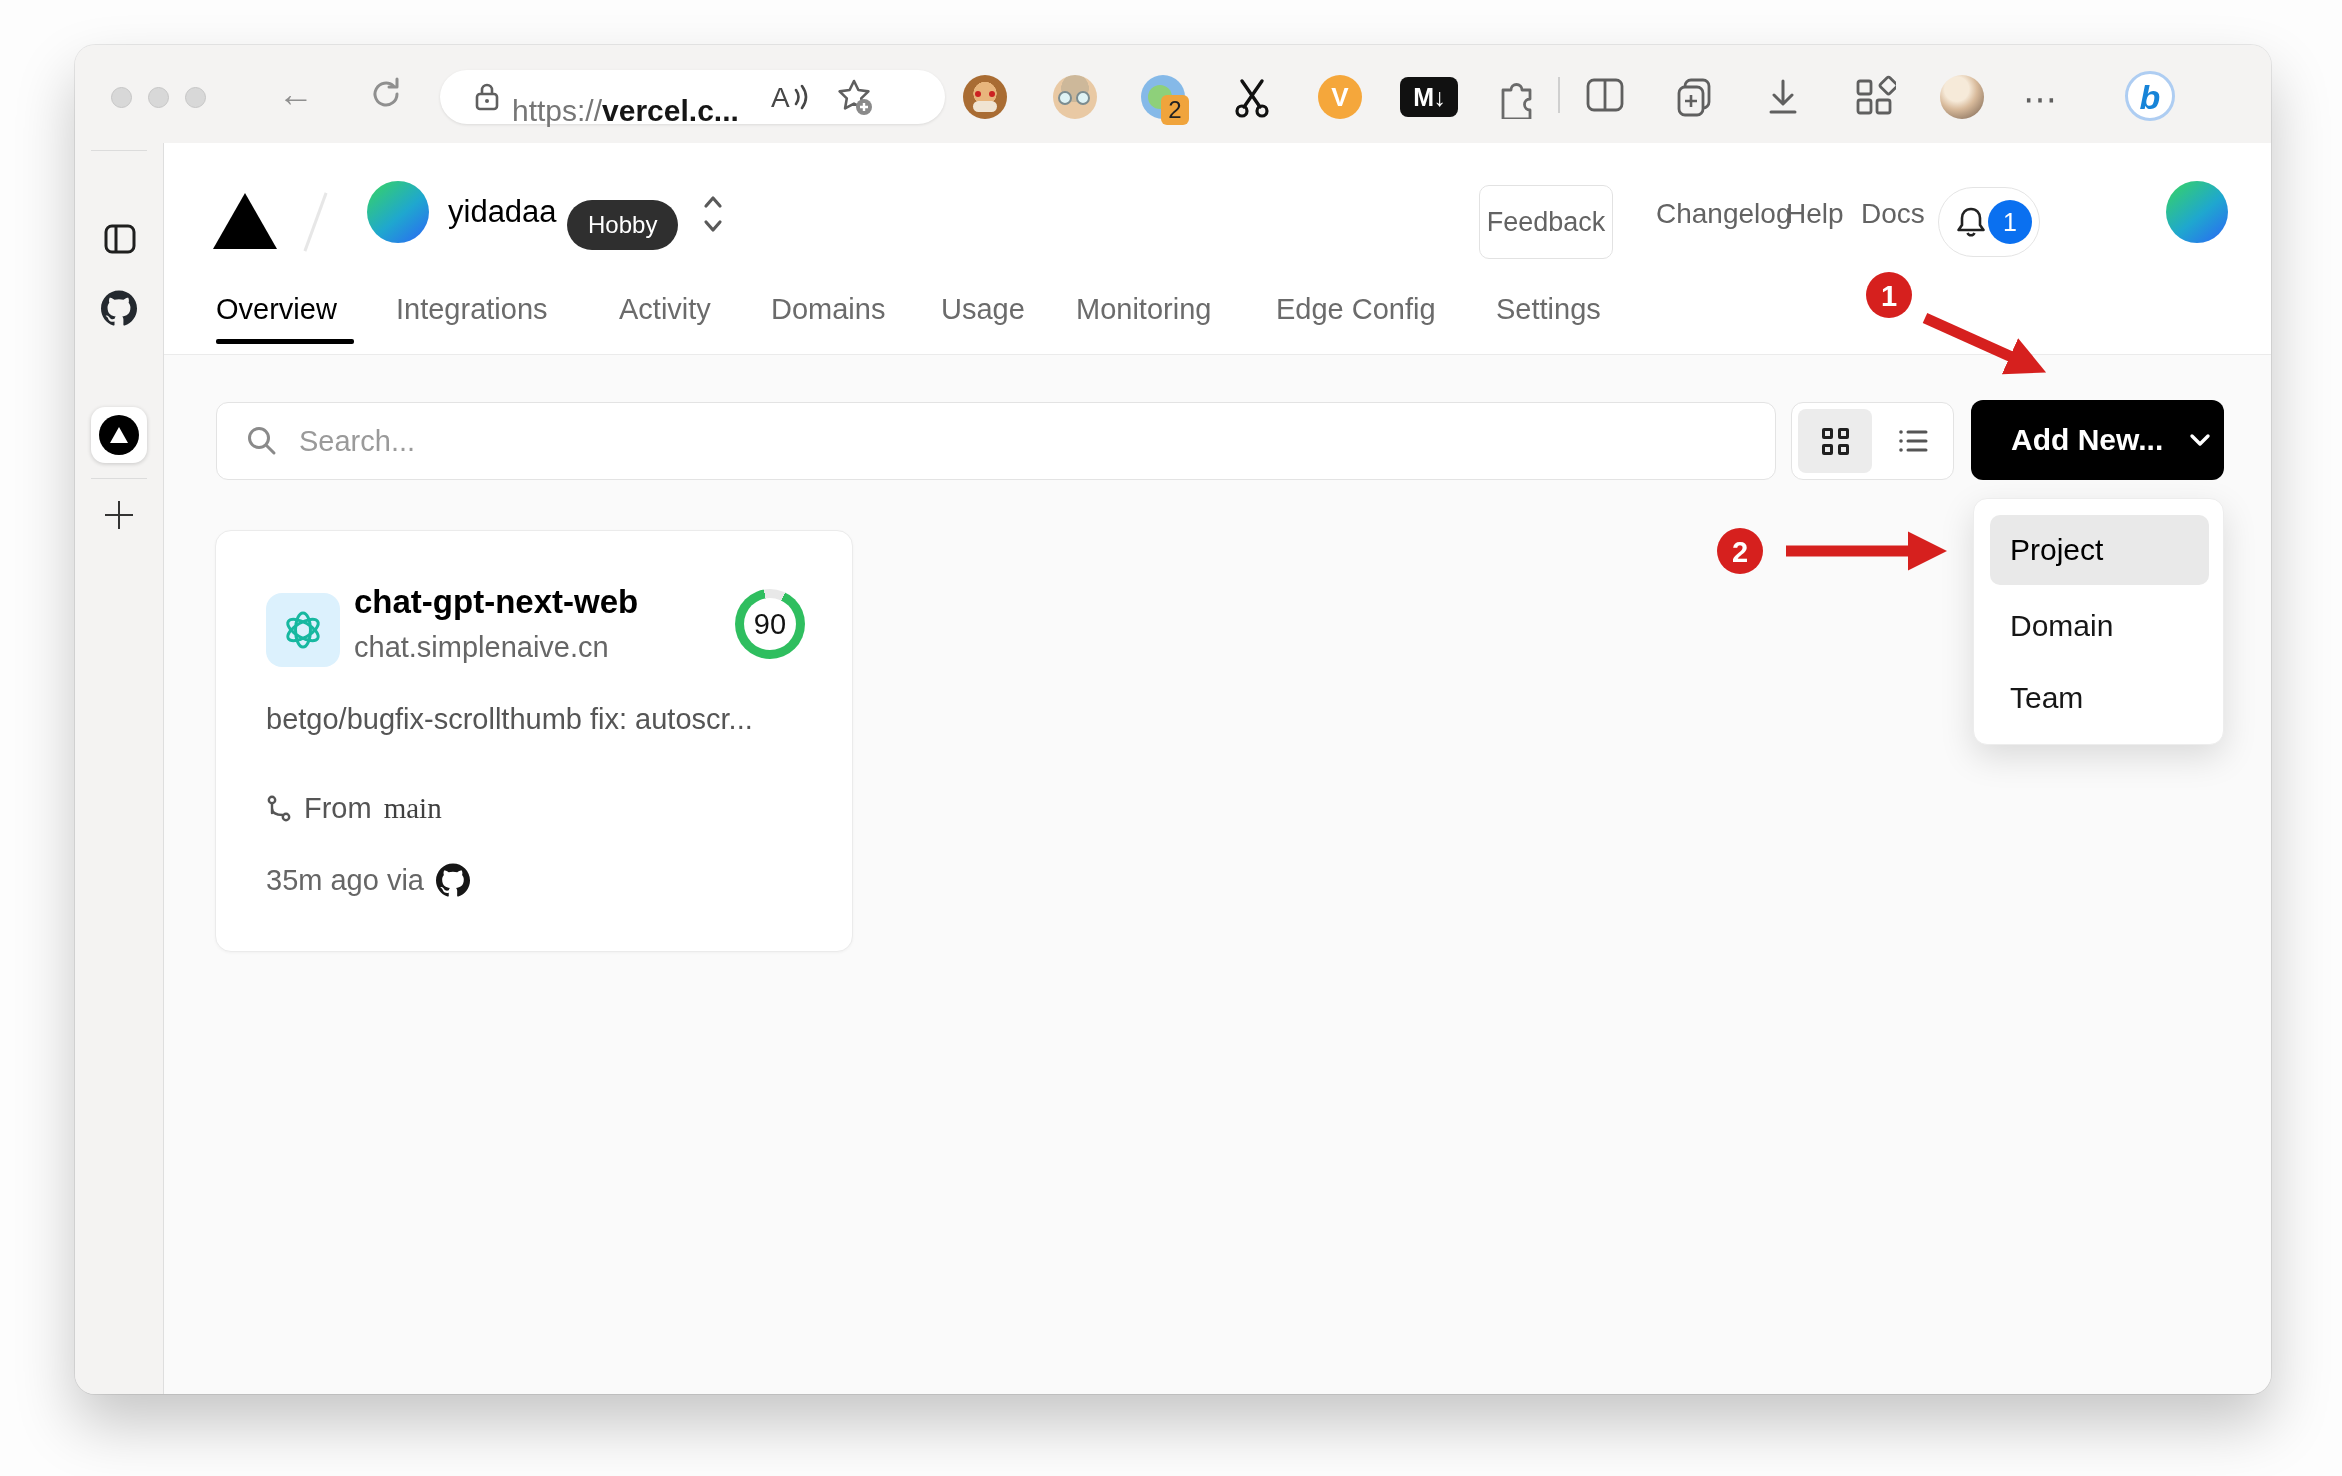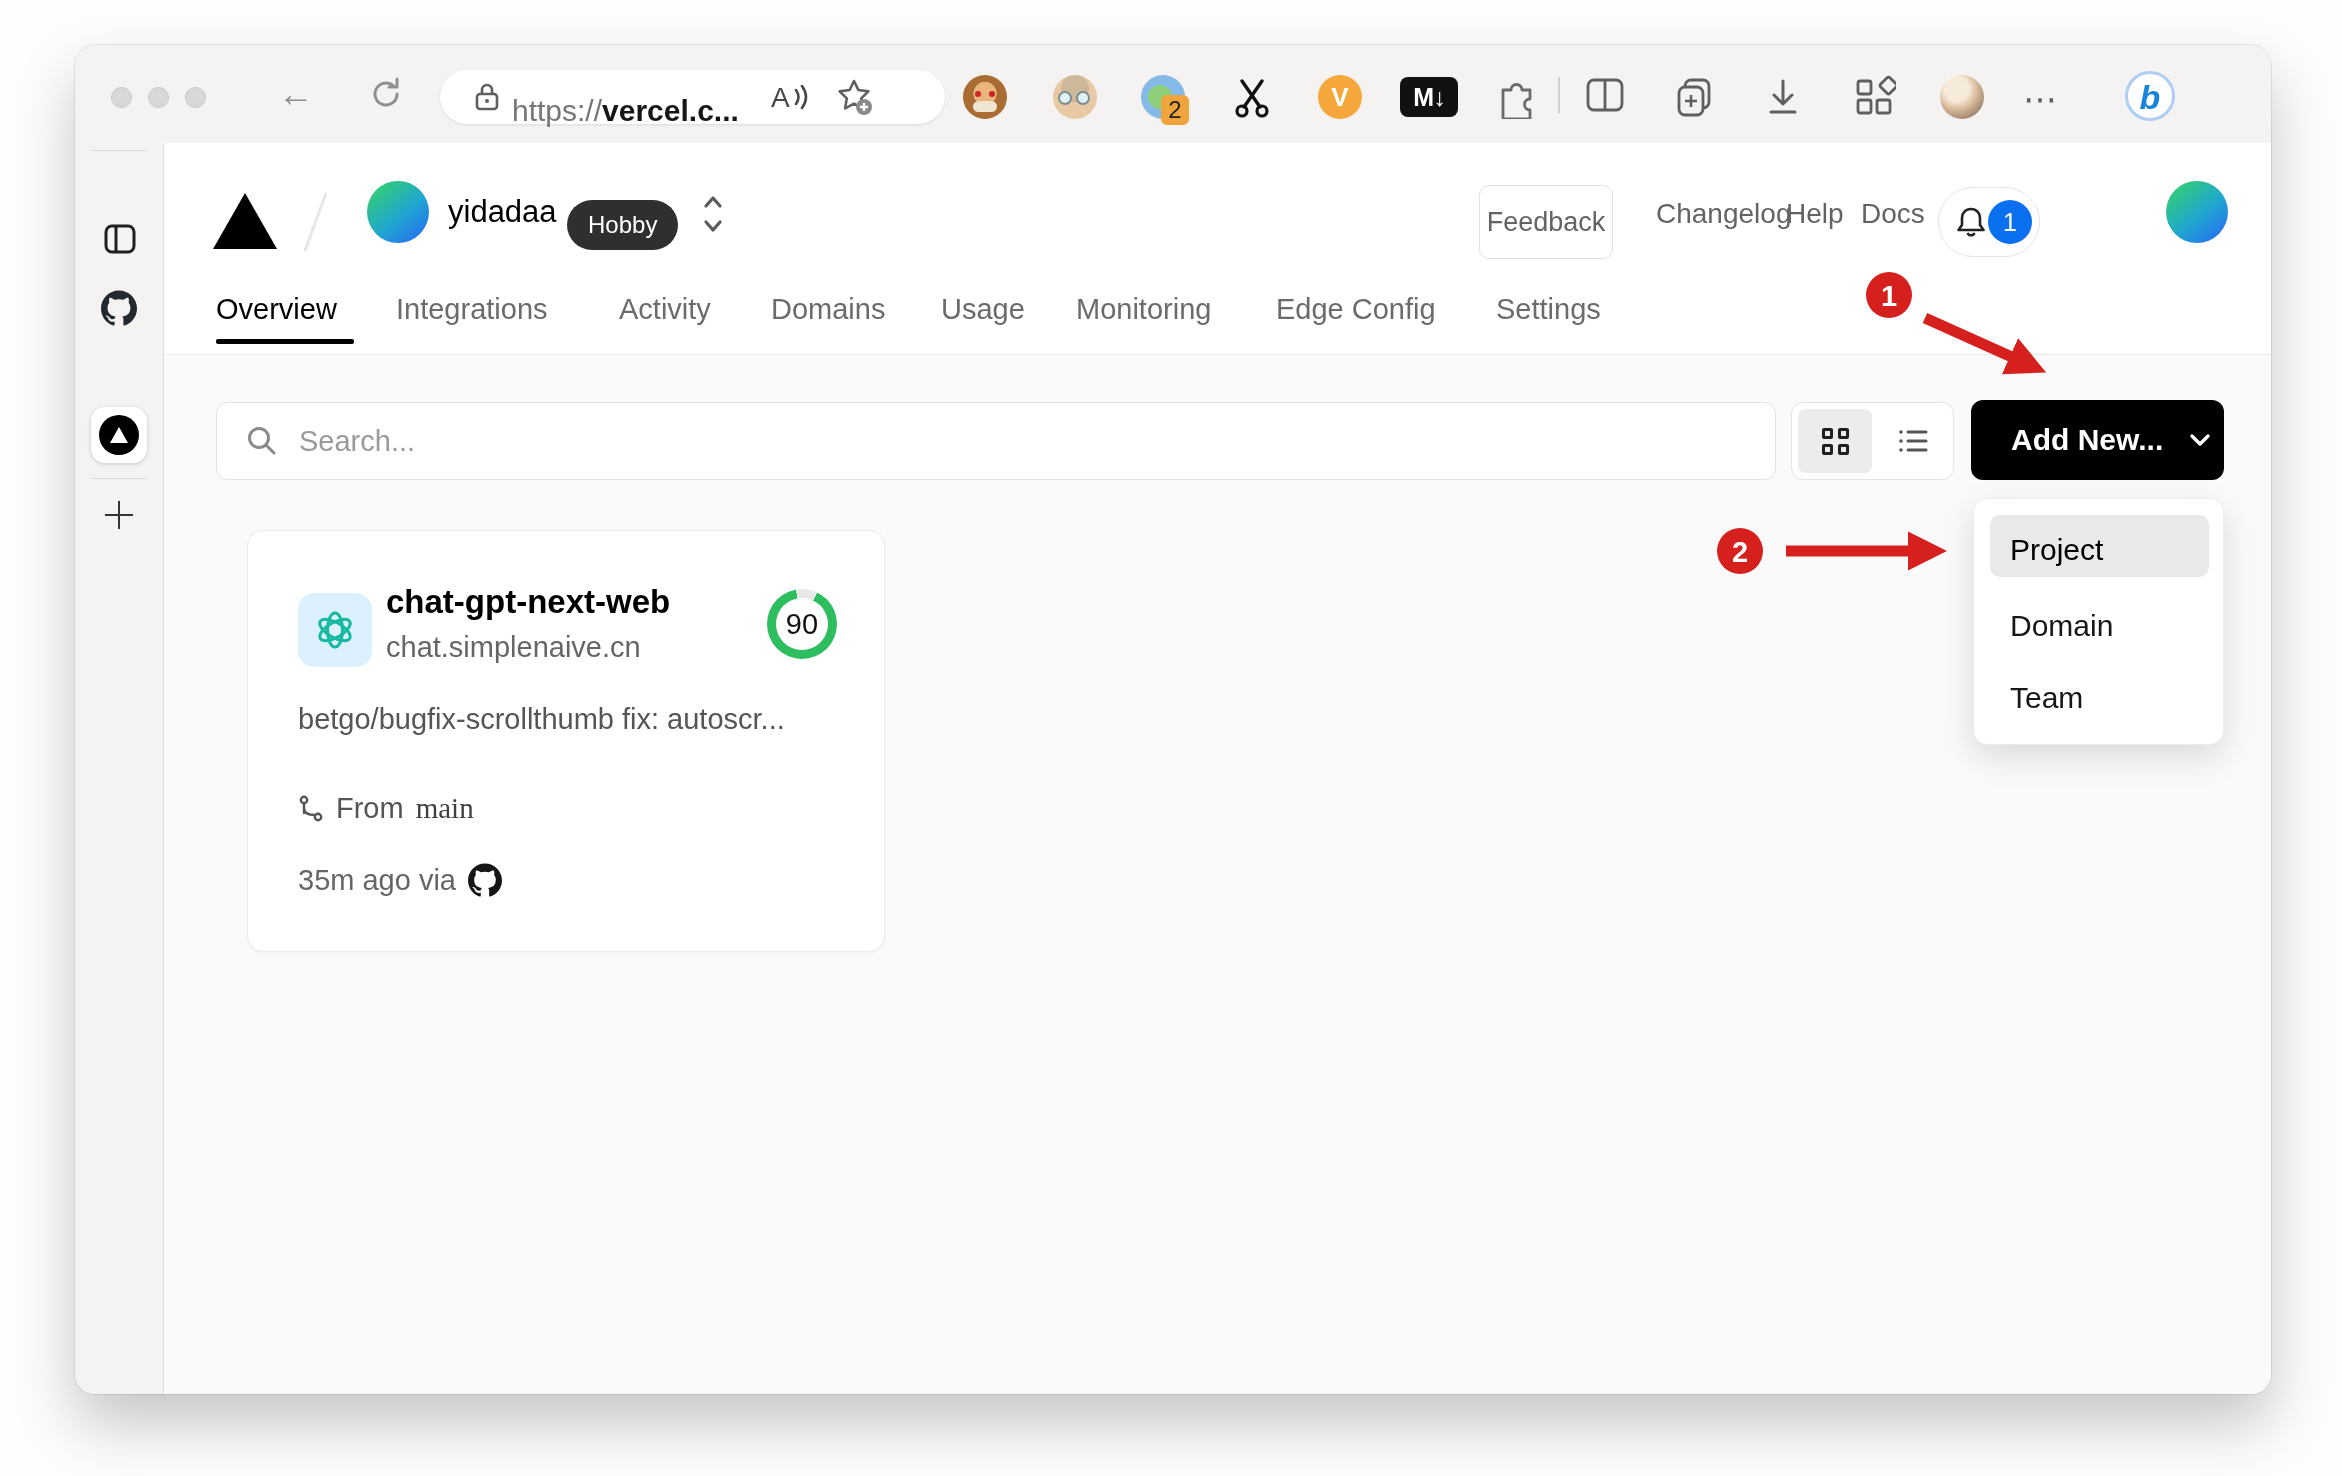--- a/index.html
+++ b/index.html
@@ -93,38 +93,38 @@
   .gridic { display:grid; grid-template-columns:11px 11px; grid-template-rows:11px 11px; gap:5px; }
   .gridic i { border:3px solid #202020; border-radius:2px; }
   .listseg { flex:1; display:flex; align-items:center; justify-content:center; }
   .addnew { position:absolute; left:1807px; top:257px; width:253px; height:80px; background:#000; border-radius:12px;
     display:flex; align-items:center; }
   .addnew span { color:#fff; font-size:30px; font-weight:700; margin-left:40px; }
   .addnew svg { margin-left:26px; }
 
   
   .card { position:absolute; left:51px; top:387px; width:638px; height:422px; background:#fff; border:1px solid #ebebeb;
-    border-radius:16px; box-shadow:0 1px 3px rgba(0,0,0,.04);margin-left:32px; }
+    border-radius:16px; box-shadow:0 1px 3px rgba(0,0,0,.04); }
   .tile { position:absolute; left:50px; top:62px; width:74px; height:74px; background:#dcf1fd; border-radius:16px;
     display:flex; align-items:center; justify-content:center; }
   .pname { position:absolute; left:138px; top:52px; font-size:33px; font-weight:700; color:#000; }
   .pdomain { position:absolute; left:138px; top:100px; font-size:29px; color:#666; }
   .ring { position:absolute; left:519px; top:58px; width:70px; height:70px; border-radius:50%;
     background:conic-gradient(from -10deg, #e8e8e8 0 36deg, #2fbe5f 36deg 360deg); }
   .ring i { position:absolute; left:9px; top:9px; right:9px; bottom:9px; background:#fff; border-radius:50%;
     display:flex; align-items:center; justify-content:center; font-style:normal; font-size:29px; color:#111; }
   .commit { position:absolute; left:50px; top:168px; width:540px; font-size:29px; line-height:40px; color:#555; }
   .branchrow { position:absolute; left:50px; top:260px; height:34px; display:flex; align-items:center; font-size:29px; color:#555; }
   .branchrow .mono { font-family:Liberation Serif, serif; color:#404040; margin-left:12px; }
   .cfoot { position:absolute; left:50px; top:332px; display:flex; align-items:center; font-size:29px; color:#666; }
 
   
   .dropdown { position:absolute; left:1809px; top:355px; width:251px; height:247px; background:#fff; border:1px solid #ededed;
     border-radius:14px; box-shadow:0 12px 34px rgba(0,0,0,.13); z-index:5; }
-  .dditem { position:absolute; left:16px; width:219px; height:62px; line-height:70px; font-size:30px; color:#171717; padding-left:20px; }
+  .dditem { position:absolute; left:16px; width:219px; height:70px; line-height:70px; font-size:30px; color:#171717; padding-left:20px; }
   .dditem.hl { background:#e9e9e9; border-radius:10px; color:#000; }
 
   
   .overlay { position:absolute; left:0; top:0; width:2342px; height:1476px; pointer-events:none; z-index:50; }
   .badge-num { position:absolute; width:44px; text-align:center; color:#fff; font-size:29px; font-weight:700; }
 </style>
 </head>
 <body>
 
 <div class="stage">

